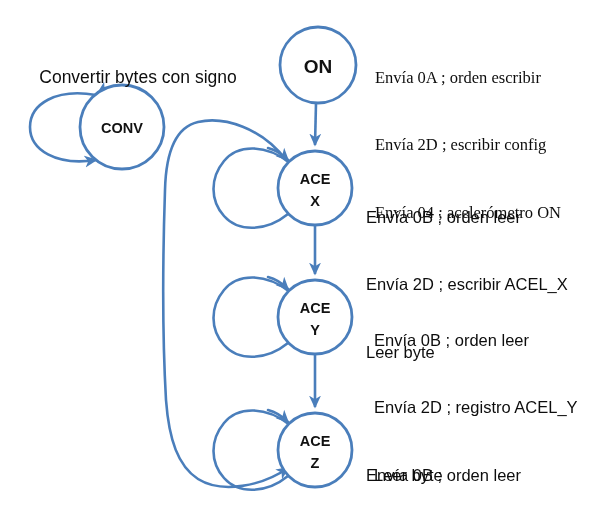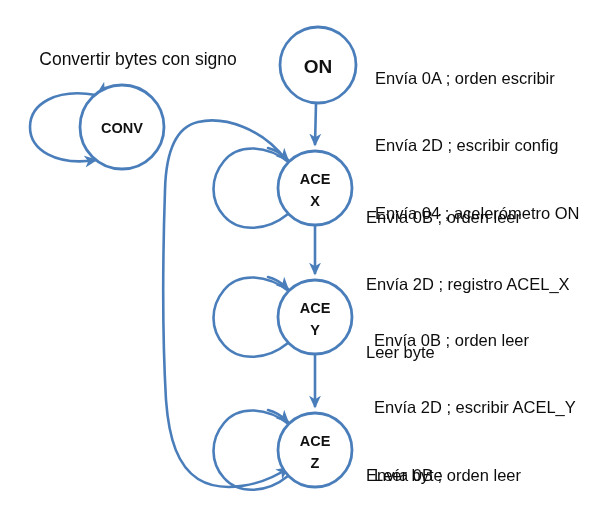--- a/index.html
+++ b/index.html
@@ -134,39 +134,39 @@
       <path d="M 268 410 C 276 412, 283 417, 288 422" fill="none" stroke="#4A7EBB" stroke-width="2.6" stroke-linecap="round" marker-end="url(#arrow)"></path>
     </g>
 
     <g>
       <circle cx="315" cy="450" r="37" fill="#ffffff" stroke="#4A7EBB" stroke-width="2.8"></circle>
       <text class="node-label small" x="315" y="446">ACE</text>
       <text class="node-label small" x="315" y="468">Z</text>
     </g>
   </svg>
 
-  <div class="title-text" style="left:18px; top:2px; width:240px;">
+  <div class="title-text" style="left:18px; top:20px; width:240px;">
     <span class="note-line">Convertir bytes con signo</span>
   </div>
 
-  <div class="note" style="left:375px; top:22px;">
+  <div class="note" style="left:375px; top:22px;font-family:Liberation Serif, serif;">
     <span class="note-line">Envía 0A ; orden escribir</span>
     <span class="note-line">Envía 2D ; escribir config</span>
     <span class="note-line">Envía 04 ; acelerómetro ON</span>
   </div>
 
   <div class="note" style="left:366px; top:161px;">
     <span class="note-line">Envía 0B ; orden leer</span>
-    <span class="note-line">Envía 2D ; registro ACEL_X</span>
+    <span class="note-line">Envía 2D ; escribir ACEL_X</span>
     <span class="note-line">Leer byte</span>
   </div>
 
   <div class="note" style="left:374px; top:284px;">
     <span class="note-line">Envía 0B ; orden leer</span>
-    <span class="note-line">Envía 2D ; escribir ACEL_Y</span>
+    <span class="note-line">Envía 2D ; registro ACEL_Y</span>
     <span class="note-line">Leer byte</span>
   </div>
 
   <div class="note" style="left:366px; top:419px;">
     <span class="note-line">Envía 0B ; orden leer</span>
     
     
   </div>
 
 </div>

